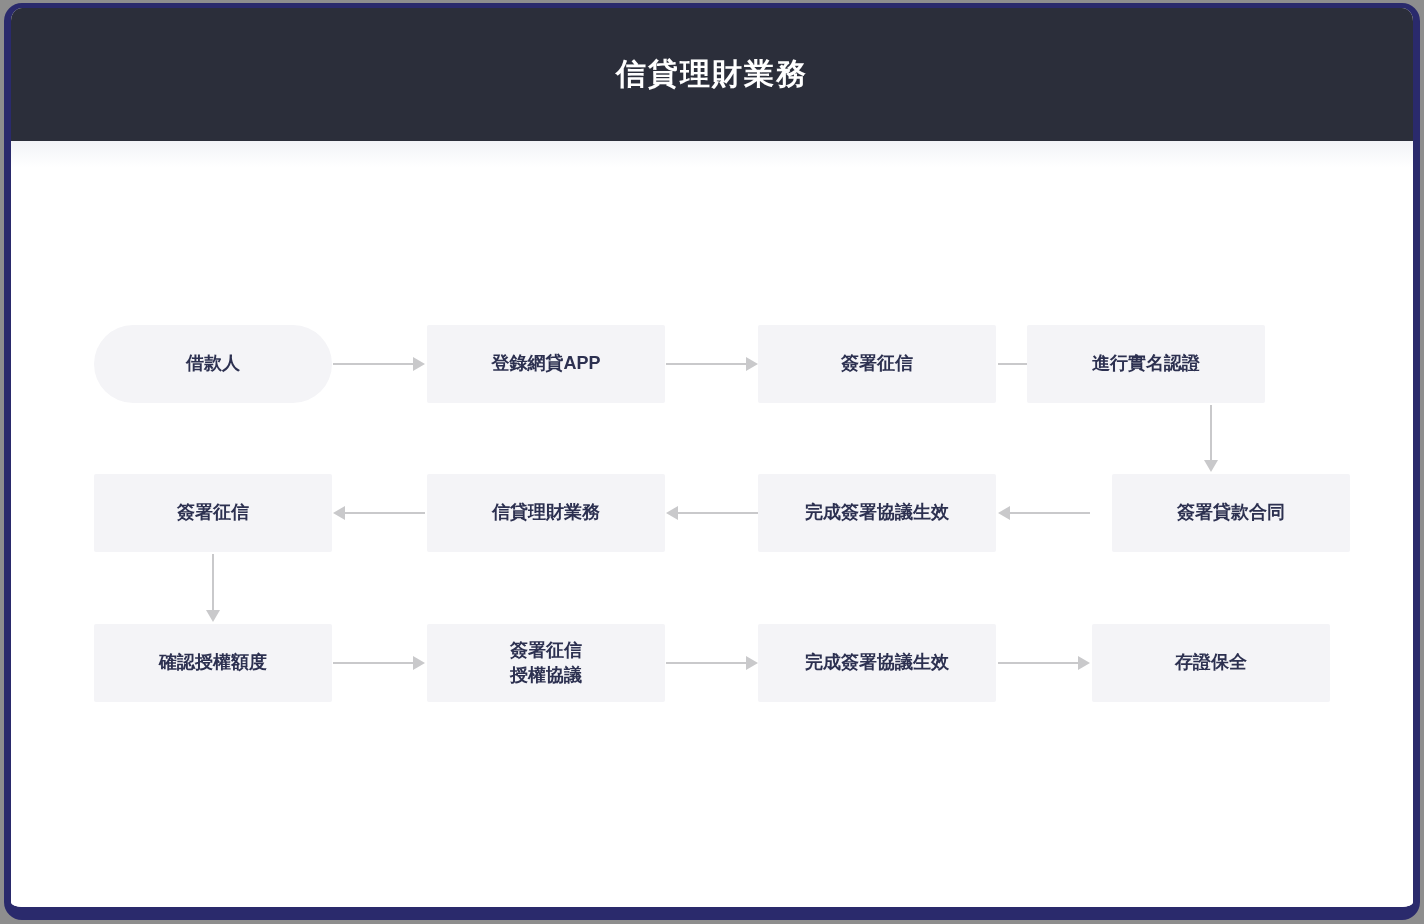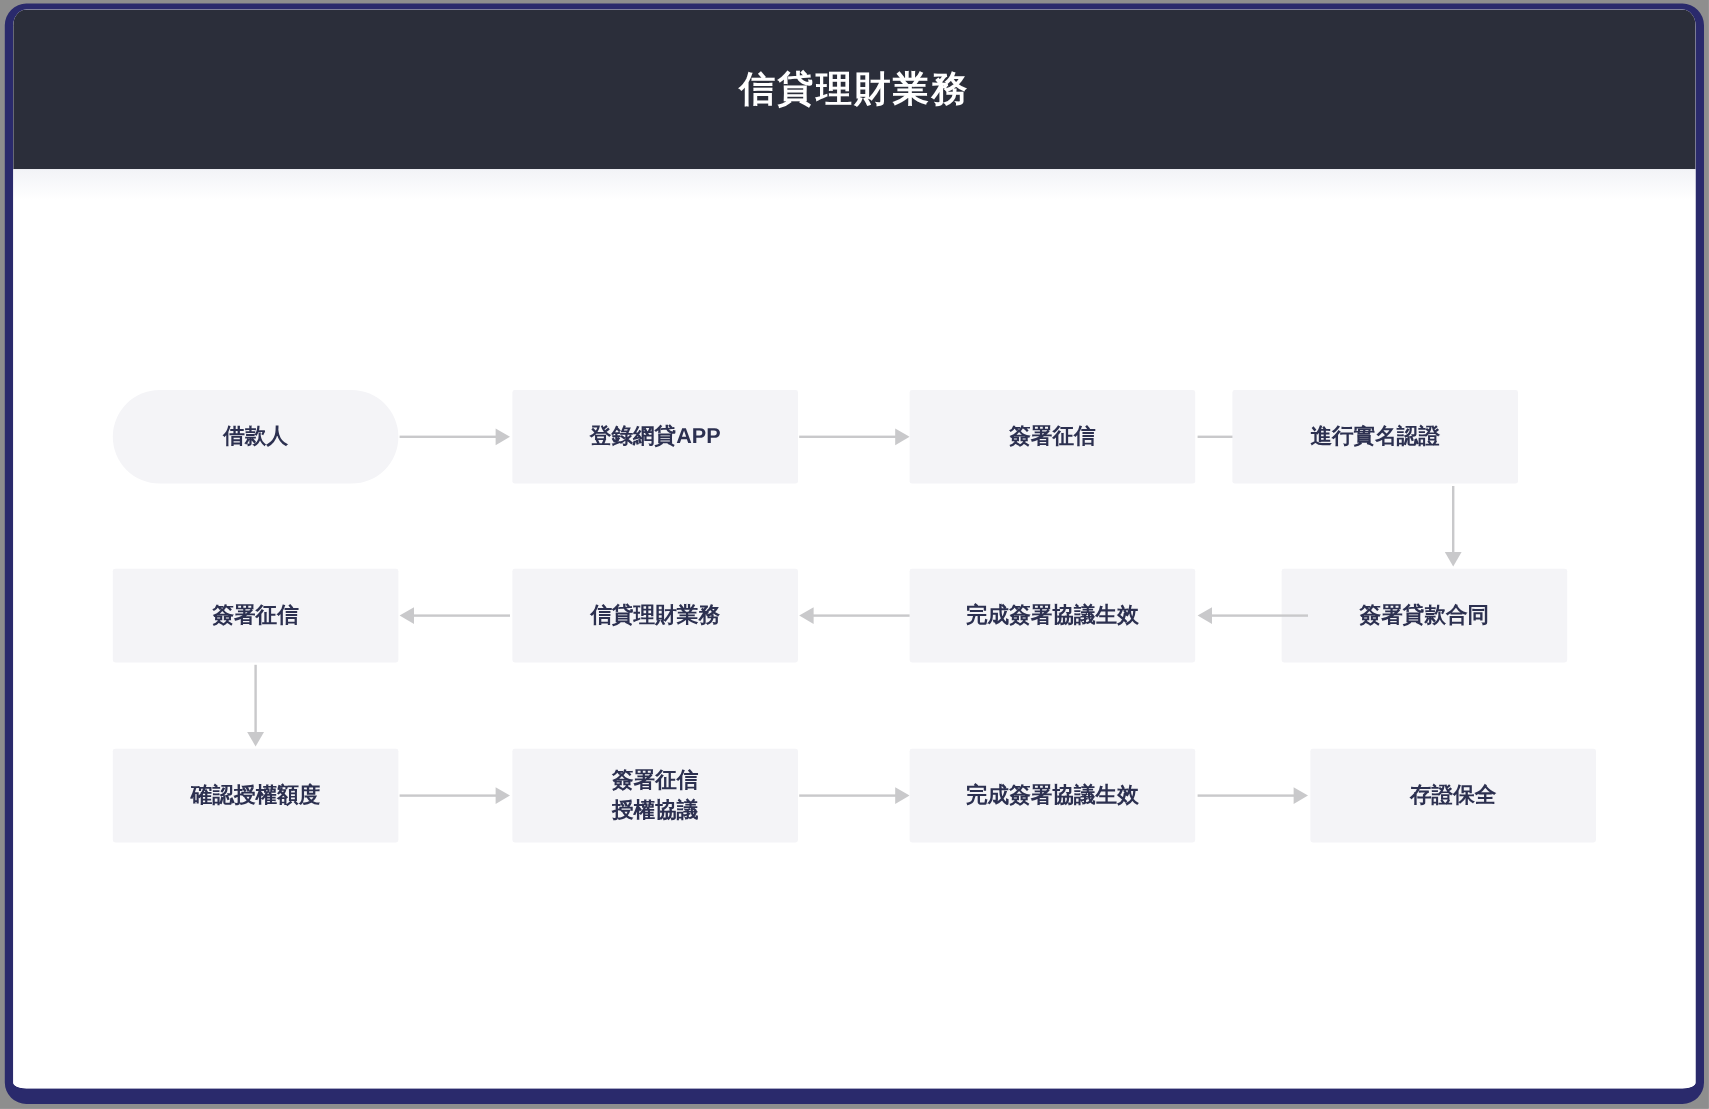--- a/index.html
+++ b/index.html
@@ -143,21 +143,21 @@
         <span>簽署征信</span>
       </div>
       <div class="arrow right" style="left:987px; top:216px; width:92px;"></div>
 
       <div class="node" style="left:1016px; top:184px;">
         <span>進行實名認證</span>
       </div>
 
       <div class="arrow down" style="left:1193px; top:264px; height:67px;"></div>
 
-      <div class="node" style="left:1057px; top:333px;">
+      <div class="node" style="left:1101px; top:333px;">
         <span>簽署貸款合同</span>
       </div>
       <div class="arrow left" style="left:987px; top:365px; width:92px;"></div>
 
       <div class="node" style="left:747px; top:333px;">
         <span>完成簽署協議生效</span>
       </div>
       <div class="arrow left" style="left:655px; top:365px; width:92px;"></div>
 
       <div class="node" style="left:416px; top:333px;">

